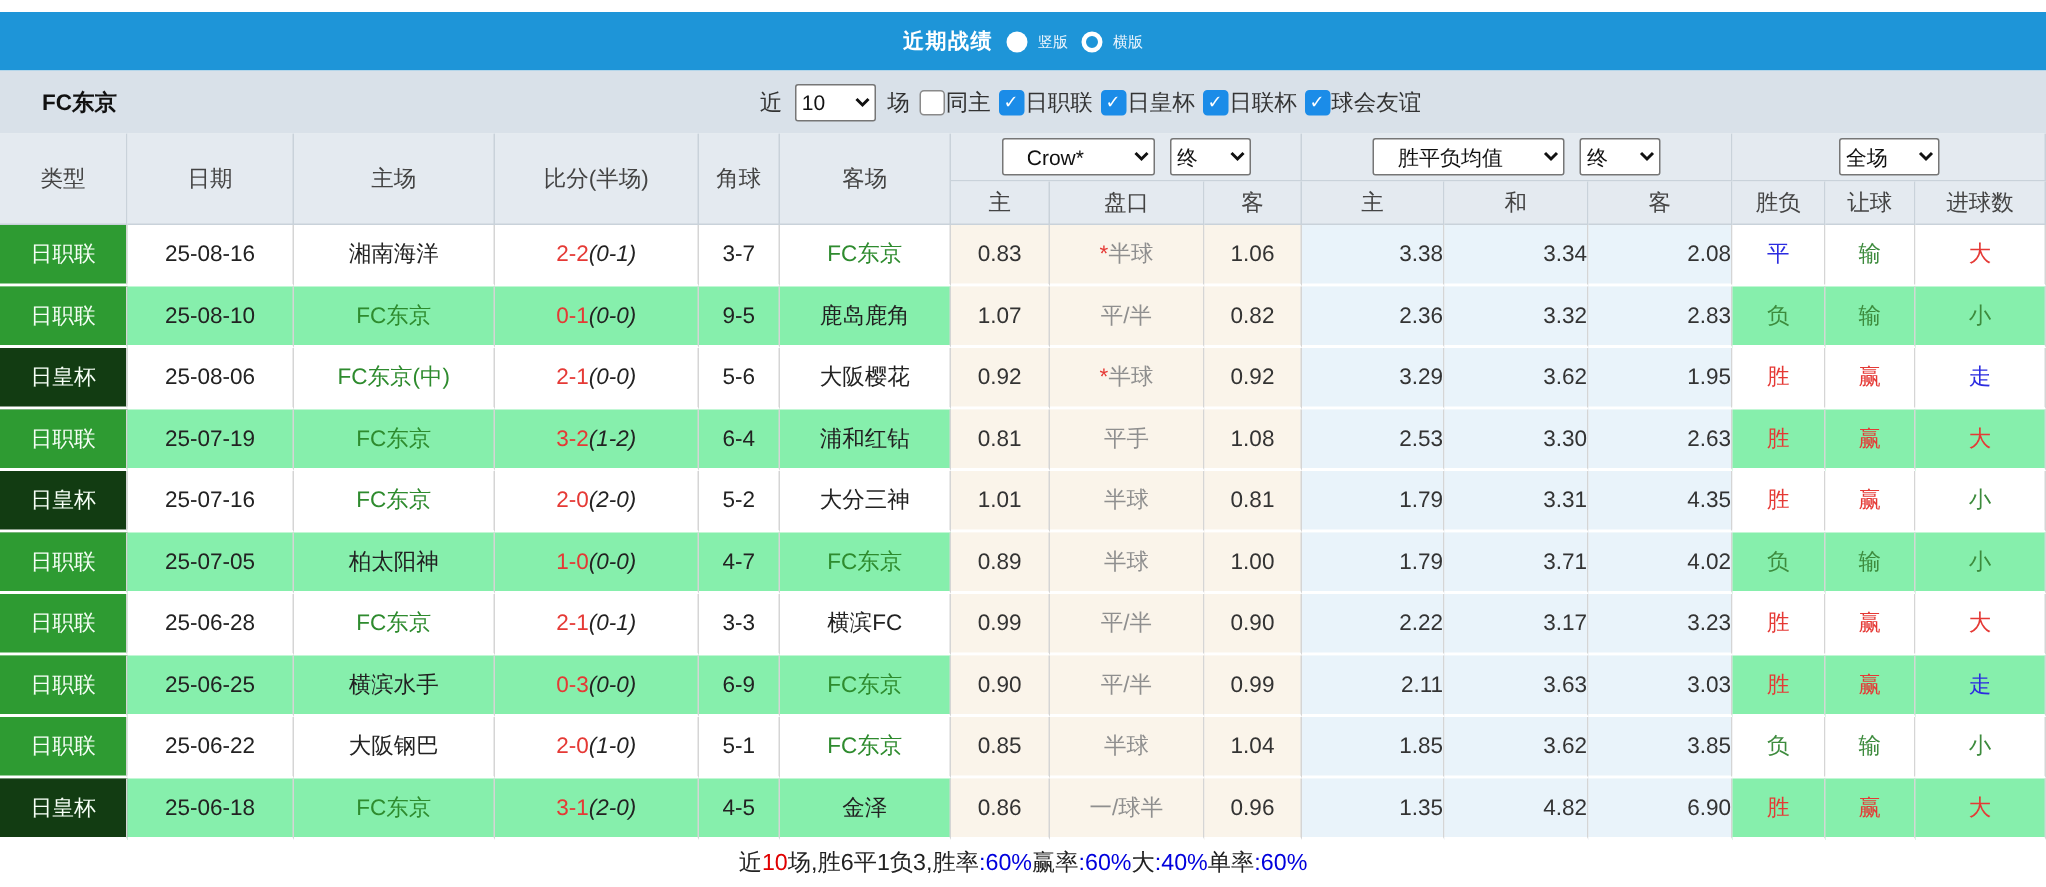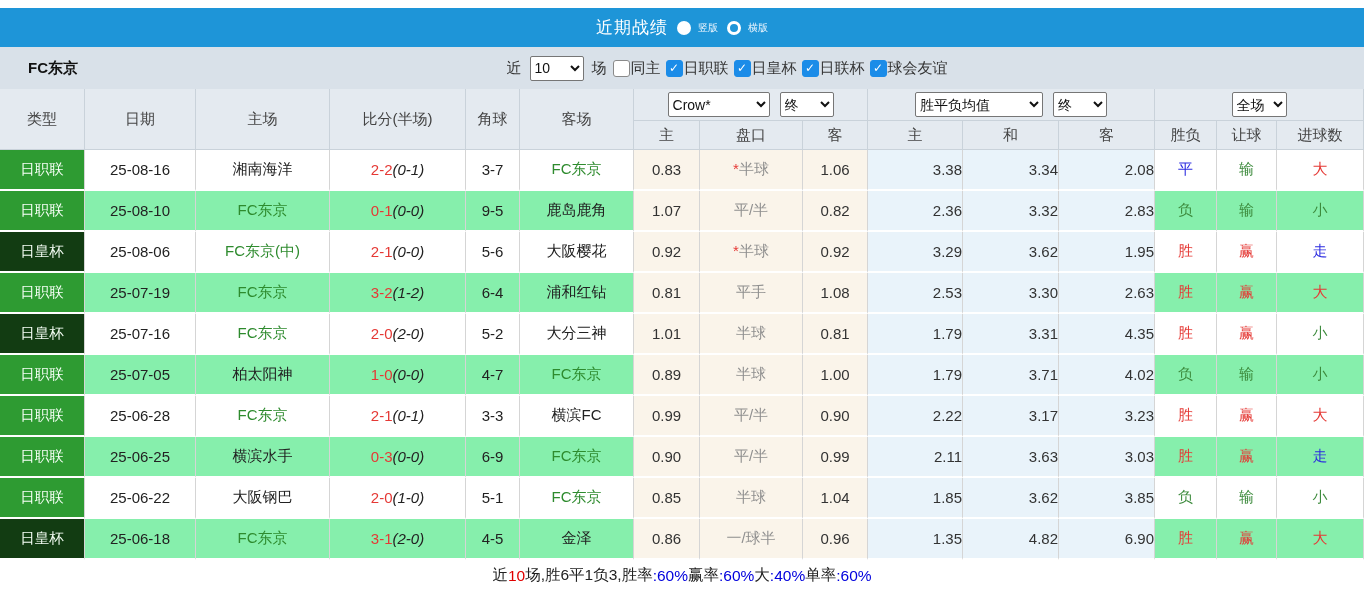--- a/index.html
+++ b/index.html
@@ -6,21 +6,21 @@
   html,body { width: 1364px; height: 591px; overflow: hidden; background: #fff;
     font-family: "Liberation Sans", "DejaVu Sans", sans-serif; }
   :root{
     --topbar-bg:#1e95d8; --league:#2e9b32; --cup:#123c12; --teamgreen:#2e8b2e;
     --red:#e53935; --green:#3d8b3d; --blue:#2b2be0;
     --ahbg:#faf4ea; --wdlbg:#e9f3fa; --sumblue:#0000dd; --sumred:#e00000;
   }
   .top-strip{ height:8px; background:#fff; }
   .topbar{ height:39px; background:var(--topbar-bg); display:flex; align-items:center;
     justify-content:center; gap:9px; color:#fff; }
-  .topbar .title{ font-size:17px; font-weight:normal; letter-spacing:1px; }
+  .topbar .title{ font-size:14px; font-weight:bold; letter-spacing:1px; }
   .radio-group{ display:flex; align-items:center; gap:7px; }
   .radio{ width:14px; height:14px; border-radius:50%; display:inline-block; }
   .radio.sel{ background:#fff; }
   .radio.unsel{ background:transparent; border:3px solid #fff; }
   .radio-label{ font-size:10px; color:#eaf4fd; }
 
   .filterbar{ height:42px; background:#d9e1e9; position:relative; display:flex;
     align-items:center; justify-content:center; font-size:15px; color:#222; }
   .team-name{ position:absolute; left:28px; font-weight:bold; font-size:15px; color:#111; }
   .filter-controls{ display:flex; align-items:center; gap:4px; margin-left:90px; }
@@ -35,21 +35,21 @@
   .cb.off{ background:#fff; border:1px solid #8a8a8a; color:transparent; }
 
   table{ width:1364px; border-collapse:separate; border-spacing:0; table-layout:fixed;
     text-align:center; font-size:15px; }
   th{ background:#e4eaf0; color:#444; font-weight:normal;
     border-right:1px solid #c9d2da; border-bottom:1px solid #c9d2da; }
   thead tr.h1 th{ height:32px; }
   thead tr.h2 th{ height:29px; }
   th.group-cell{ vertical-align:middle; }
   .sel-wrap{ display:flex; justify-content:center; gap:10px; align-items:center; }
-  .provider-select{ width:102px; } .time-select{ width:54px; } .scope-select{ width:55px; }
+  .provider-select{ width:102px;padding-left:12px; } .time-select{ width:54px; } .scope-select{ width:67px; }
 
   tbody td{ height:41px; border-right:1px solid #d5d5d5; border-bottom:2px solid #fff;
     color:#222; }
   tr.odd td.plain{ background:#fff; }
   tr.even td.plain{ background:#86efac; }
   td.type-cell{ color:#f6fff6; font-size:14.5px; }
   td.t-league{ background:var(--league); }
   td.t-cup{ background:var(--cup); }
   td.ah-bg{ background:var(--ahbg); }
   td.wdl-bg{ background:var(--wdlbg);text-align:right; }

